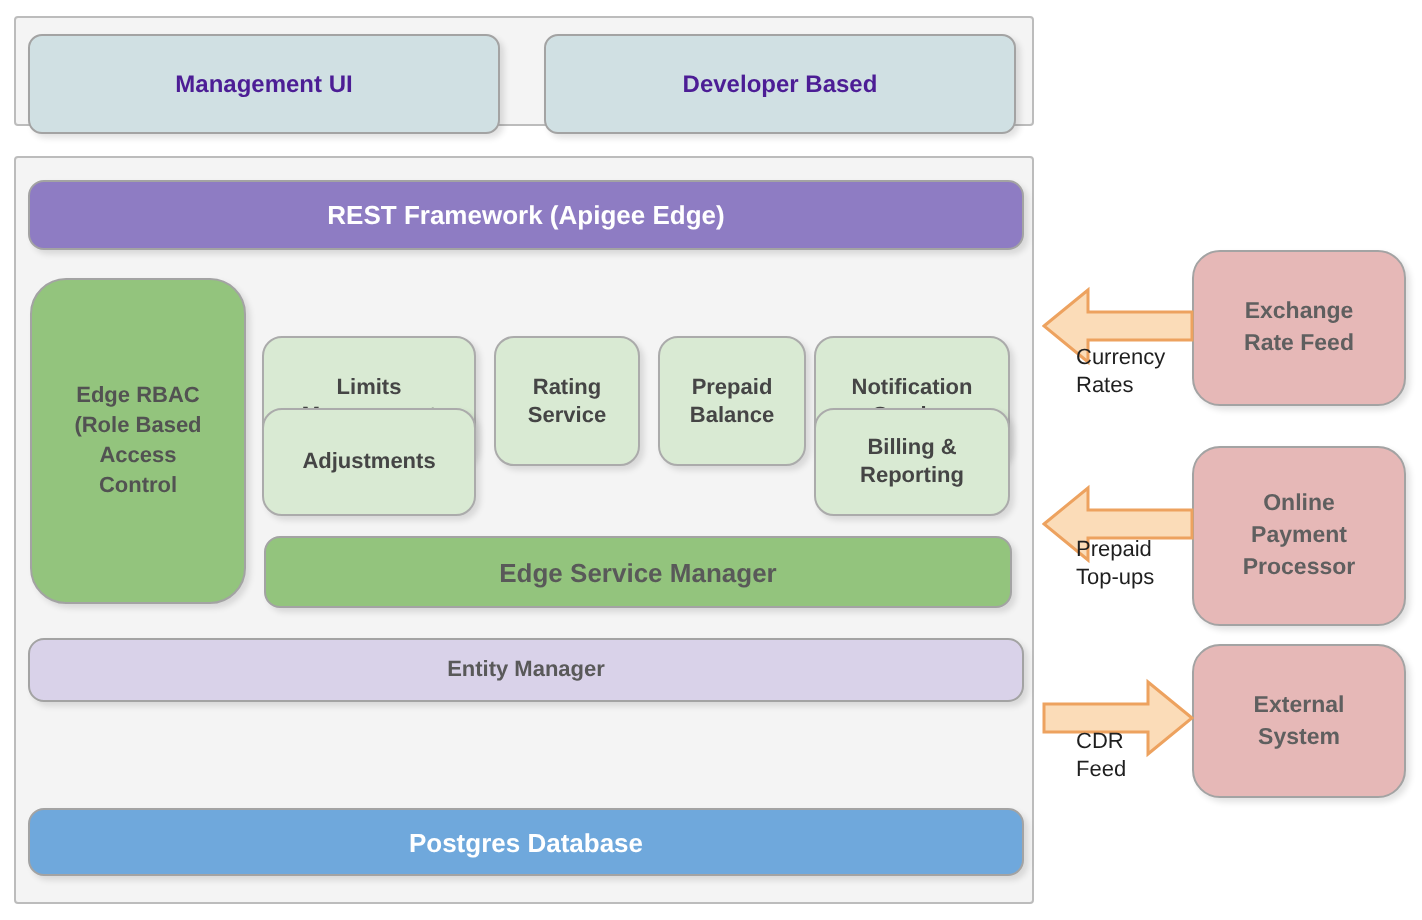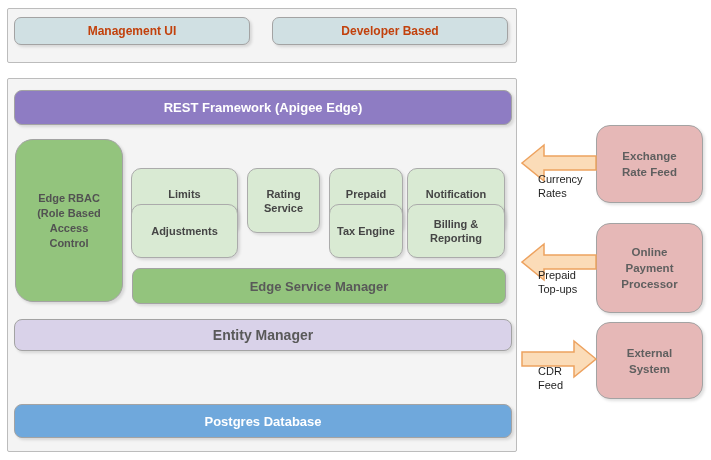--- a/index.html
+++ b/index.html
@@ -14,29 +14,29 @@
   .top-panel{left:7px;top:8px;width:510px;height:55px;}
   .main-panel{left:7px;top:78px;width:510px;height:374px;}
 
   .box,.bar,.module,.rbac,.ext-box{
     position:absolute;box-sizing:border-box;display:flex;align-items:center;justify-content:center;
     text-align:center;border:1px solid #a3a3a3;
     box-shadow:2px 2px 3px rgba(0,0,0,0.12);
   }
   .cyan{
     background:var(--cyan_light,#d0e0e3);border-radius:7px;
-    font-size:12px;font-weight:700;color:#c2410c;height:28px;width:236px;top:8px;
+    font-size:12px;font-weight:700;color:#4c1d95;height:50px;width:236px;top:8px;
   }
   .mgmt{left:6px;}
   .devportal{left:264px;}
 
   .bar{border-radius:8px;font-weight:700;}
   .rest{left:6px;top:11px;width:498px;height:35px;background:var(--purple,#8e7cc3);color:#ffffff;font-size:13px;}
   .esm{left:124px;top:189px;width:374px;height:36px;background:var(--green,#93c47d);color:#595959;font-size:13px;}
-  .entity{left:6px;top:240px;width:498px;height:32px;background:var(--lavender,#d9d2e9);color:#595959;font-size:14px;}
+  .entity{left:6px;top:240px;width:498px;height:32px;background:var(--lavender,#d9d2e9);color:#595959;font-size:11px;}
   .openjpa{left:6px;top:282px;width:498px;height:33px;background:var(--lavender,#d9d2e9);color:#595959;font-size:12.5px;}
   .postgres{left:6px;top:325px;width:498px;height:34px;background:var(--blue,#6fa8dc);color:#ffffff;font-size:13px;}
 
   .rbac{
     left:7px;top:60px;width:108px;height:163px;background:var(--green,#93c47d);
     border-radius:18px;font-size:11px;font-weight:700;color:#525252;
     padding:0 17px;line-height:15px;
   }
   .module{
     background:var(--green_light,#d9ead3);border-radius:10px;border-color:#ababab;
@@ -85,21 +85,20 @@
     <div class="bar rest">REST Framework (Apigee Edge)</div>
 
     <div class="rbac">Edge RBAC (Role Based Access Control</div>
 
     <div class="module m-r1 m-c1">Limits Management</div>
     <div class="module m-r1 m-c2">Rating Service</div>
     <div class="module m-r1 m-c3">Prepaid Balance</div>
     <div class="module m-r1 m-c4">Notification Service</div>
 
     <div class="module m-r2 m-c1">Adjustments</div>
-    <div class="module m-r2 m-c3">Tax Engine</div>
     <div class="module m-r2 m-c4">Billing &amp; Reporting</div>
 
     <div class="bar esm">Edge Service Manager</div>
     <div class="bar entity">Entity Manager</div>
     <div class="bar postgres">Postgres Database</div>
   </div>
 
   <div class="ext-box e1">Exchange Rate Feed</div>
   <div class="ext-box e2">Online Payment Processor</div>
   <div class="ext-box e3">External System</div>

